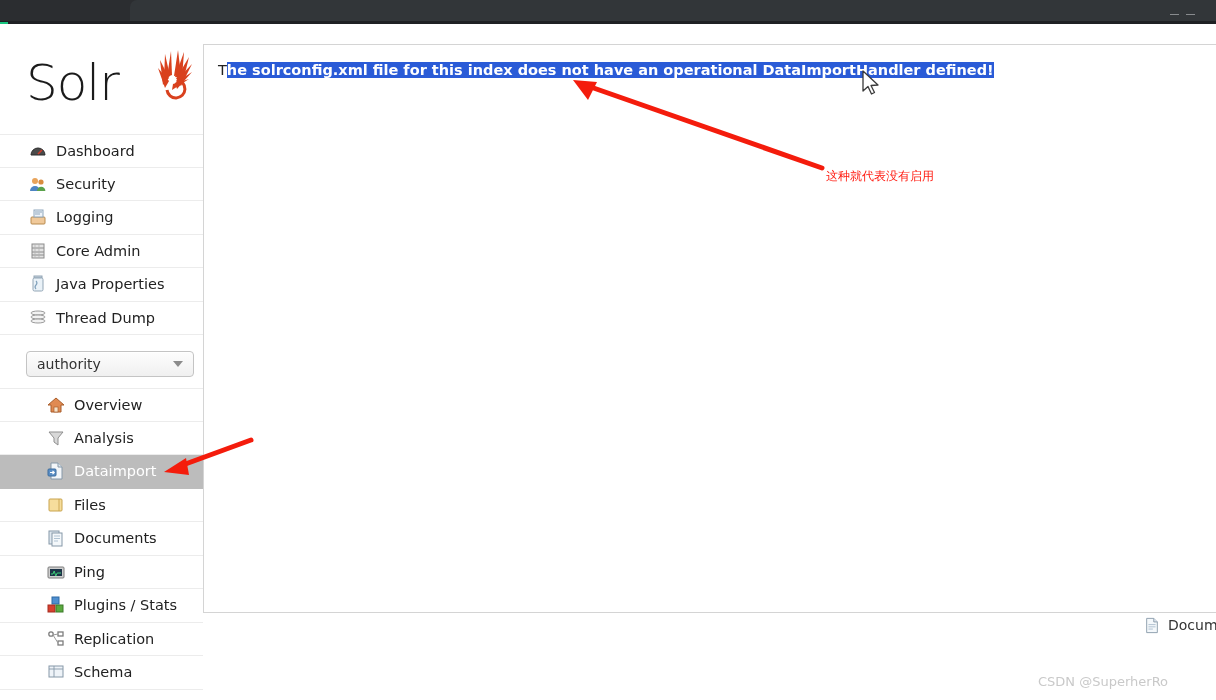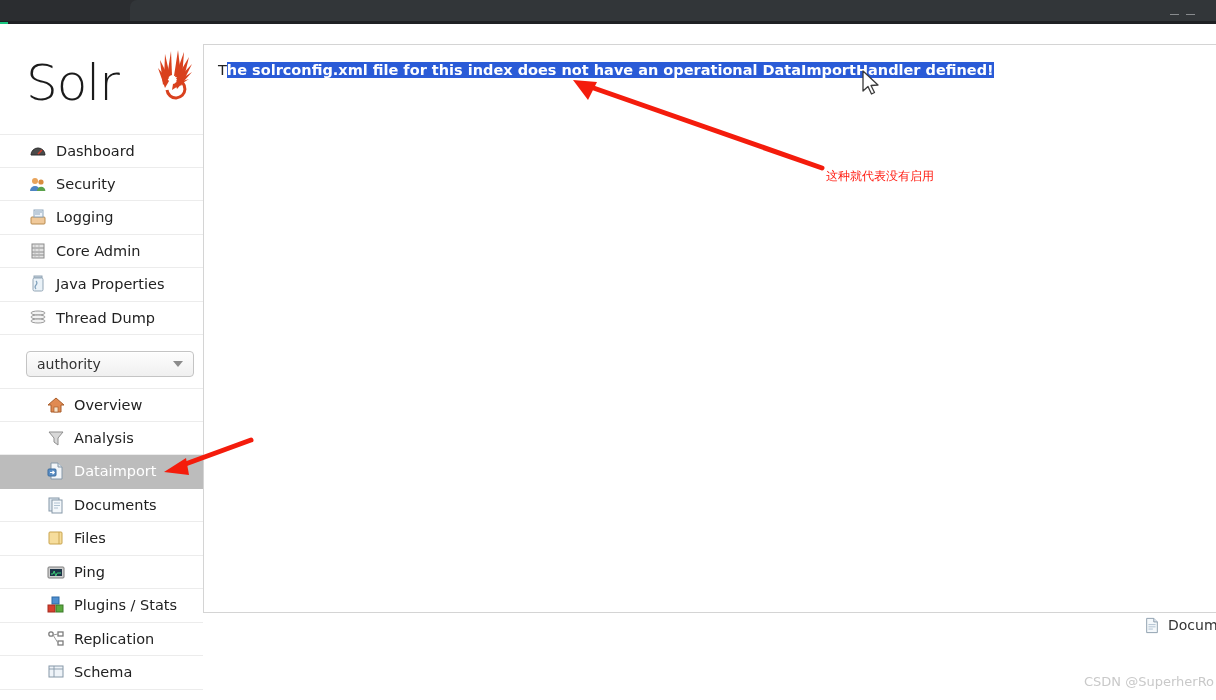--- a/index.html
+++ b/index.html
@@ -149,21 +149,20 @@
     position: absolute; left: 0; top: 0;
     width: 1216px; height: 700px;
     pointer-events: none;
   }
 
   .watermark {
     position: absolute; left: 1038px; top: 674px;
     font-size: 13px; color: #c9c9c9;
     font-family: "DejaVu Sans", sans-serif;
     white-space: nowrap;
-    margin-left: 46px;
   }
 
   .cursor { position: absolute; left: 861px; top: 70px; }
 </style>
 </head>
 <body>
 
 <div id="root">
 
   <div class="chrome">
@@ -304,36 +303,36 @@
             <rect x="1" y="7" width="8" height="7" rx="1" fill="#5b8ec4" stroke="#3c6d9f"></rect>
             <path d="M3 10.5 h4 M5.5 8.8 L7.2 10.5 L5.5 12.2" stroke="#fff" stroke-width="1.2" fill="none"></path>
           </svg>
         </span>
         <span class="nav-label">Dataimport</span>
       </div>
 
       <div class="nav-item">
         <span class="nav-ico">
           <svg width="18" height="18" viewBox="0 0 18 18">
+            <rect x="2" y="3" width="13" height="12" rx="1" fill="#f6dd9c" stroke="#c9a44e"></rect>
+            <path d="M12 3 v12" stroke="#c9a44e" stroke-width="0.9"></path>
+          </svg>
+        </span>
+        <span class="nav-label">Files</span>
+      </div>
+
+      <div class="nav-item">
+        <span class="nav-ico">
+          <svg width="18" height="18" viewBox="0 0 18 18">
             <rect x="2" y="2" width="10" height="13" fill="#dfe8f0" stroke="#8698a8"></rect>
             <rect x="5" y="4" width="10" height="13" fill="#f4f8fb" stroke="#8698a8"></rect>
             <path d="M7 7 h6 M7 9.5 h6 M7 12 h4" stroke="#a8bccd" stroke-width="0.9"></path>
           </svg>
         </span>
         <span class="nav-label">Documents</span>
-      </div>
-
-      <div class="nav-item">
-        <span class="nav-ico">
-          <svg width="18" height="18" viewBox="0 0 18 18">
-            <rect x="2" y="3" width="13" height="12" rx="1" fill="#f6dd9c" stroke="#c9a44e"></rect>
-            <path d="M12 3 v12" stroke="#c9a44e" stroke-width="0.9"></path>
-          </svg>
-        </span>
-        <span class="nav-label">Files</span>
       </div>
 
       <div class="nav-item">
         <span class="nav-ico">
           <svg width="18" height="18" viewBox="0 0 18 18">
             <rect x="1" y="4" width="16" height="11" rx="1" fill="#cfcfcf" stroke="#7d7d7d"></rect>
             <rect x="3" y="6" width="12" height="7" fill="#1d3346"></rect>
             <path d="M4 11 h2 l1.2 -3 l1.6 5 l1.4 -3 H14" stroke="#3fd07a" fill="none" stroke-width="1"></path>
           </svg>
         </span>

